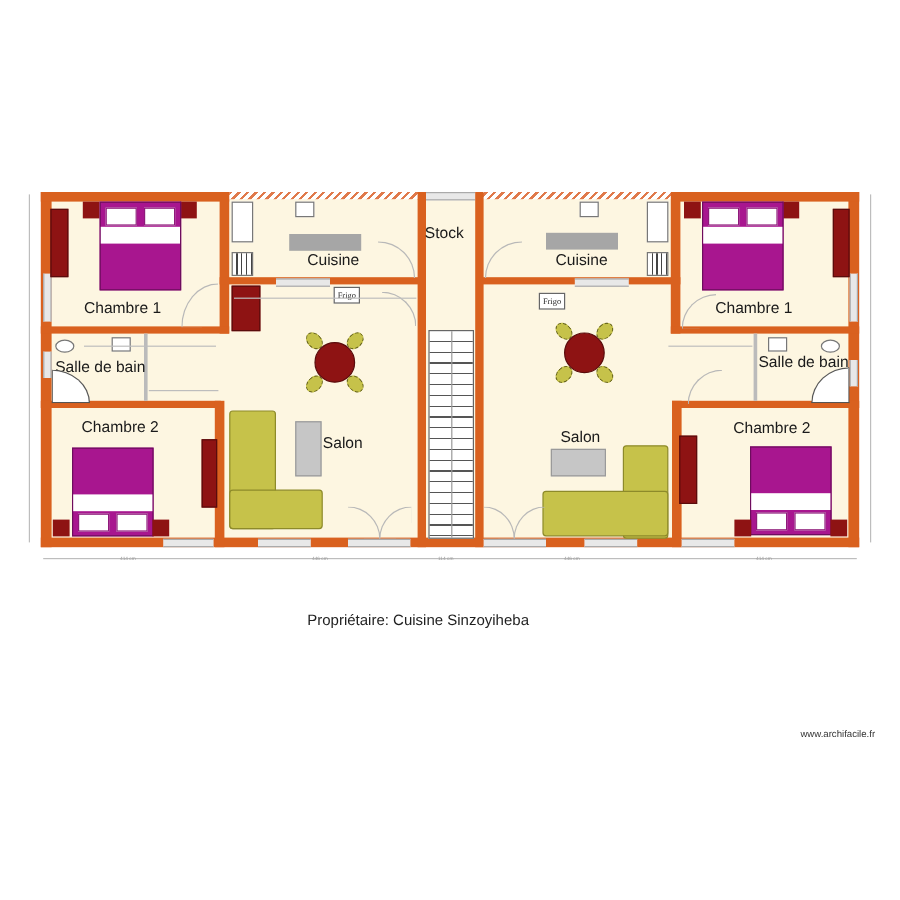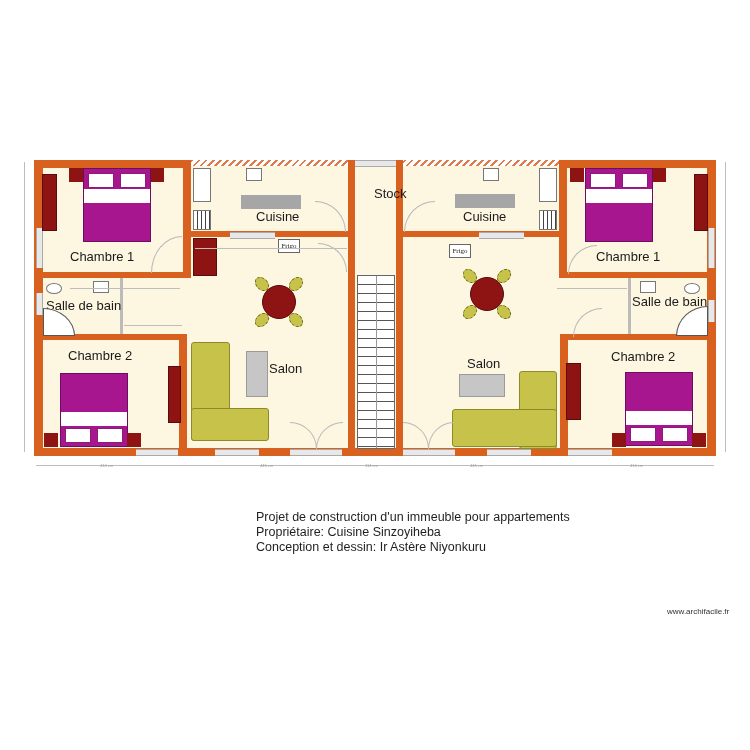--- a/index.html
+++ b/index.html
@@ -125,21 +125,21 @@
   <div class="chair" style="left:288px;top:314px;transform:rotate(45deg);"></div>
   <div class="table-round" style="left:262px;top:285px;width:32px;height:32px;"></div>
   <div class="sofa" style="left:191px;top:342px;width:37px;height:97px;"></div>
   <div class="sofa" style="left:191px;top:408px;width:76px;height:31px;"></div>
   <div class="coffee" style="left:246px;top:351px;width:20px;height:44px;"></div>
   <div class="room-label" style="left:269px;top:361px;">Salon</div>
   <div class="door-arc-l" style="left:290px;top:422px;width:26px;height:26px;border-radius:100% 0 0 0;transform:scaleX(-1);"></div>
   <div class="door-arc-l" style="left:316px;top:422px;width:26px;height:26px;"></div>
   <div class="door-arc" style="left:318px;top:243px;width:28px;height:28px;"></div>
 
-  <div class="room-label" style="left:374px;top:186px;">Stock</div>
+  <div class="room-label" style="left:354px;top:186px;">Stock</div>
 
   <div class="appliance" style="left:483px;top:168px;width:14px;height:11px;"></div>
   <div class="counter" style="left:455px;top:194px;width:60px;height:14px;"></div>
   <div class="room-label" style="left:463px;top:209px;">Cuisine</div>
   <div class="appliance" style="left:539px;top:168px;width:16px;height:32px;"></div>
   <div class="appliance" style="left:539px;top:210px;width:16px;height:18px;background:repeating-linear-gradient(90deg,#fff 0 3px,#444 3px 4px);"></div>
   <div class="door-arc-l" style="left:404px;top:201px;width:30px;height:30px;"></div>
   <div class="frigo" style="left:449px;top:244px;width:20px;height:12px;">Frigo</div>
 
   <div class="chair" style="left:462px;top:270px;transform:rotate(45deg);"></div>
@@ -189,18 +189,16 @@
   <div class="dim" style="left:630px;top:463px;">414 cm</div>
   <div class="dimline-v" style="left:24px;top:162px;height:290px;"></div>
   <div class="dimline-v" style="left:725px;top:162px;height:290px;"></div>
   <div class="dimline-h" style="left:70px;top:288px;width:110px;"></div>
   <div class="dimline-h" style="left:124px;top:325px;width:58px;"></div>
   <div class="dimline-h" style="left:195px;top:248px;width:152px;"></div>
   <div class="dimline-h" style="left:557px;top:288px;width:70px;"></div>
 </div>
 
 <div class="info">
-  <div>Projet de construction d'un immeuble pour appartements</div>
   <div>Propriétaire: Cuisine Sinzoyiheba</div>
-  <div>Conception et dessin: Ir Astère Niyonkuru</div>
 </div>
 
 <div class="watermark">www.archifacile.fr</div>
 
 </body></html>

